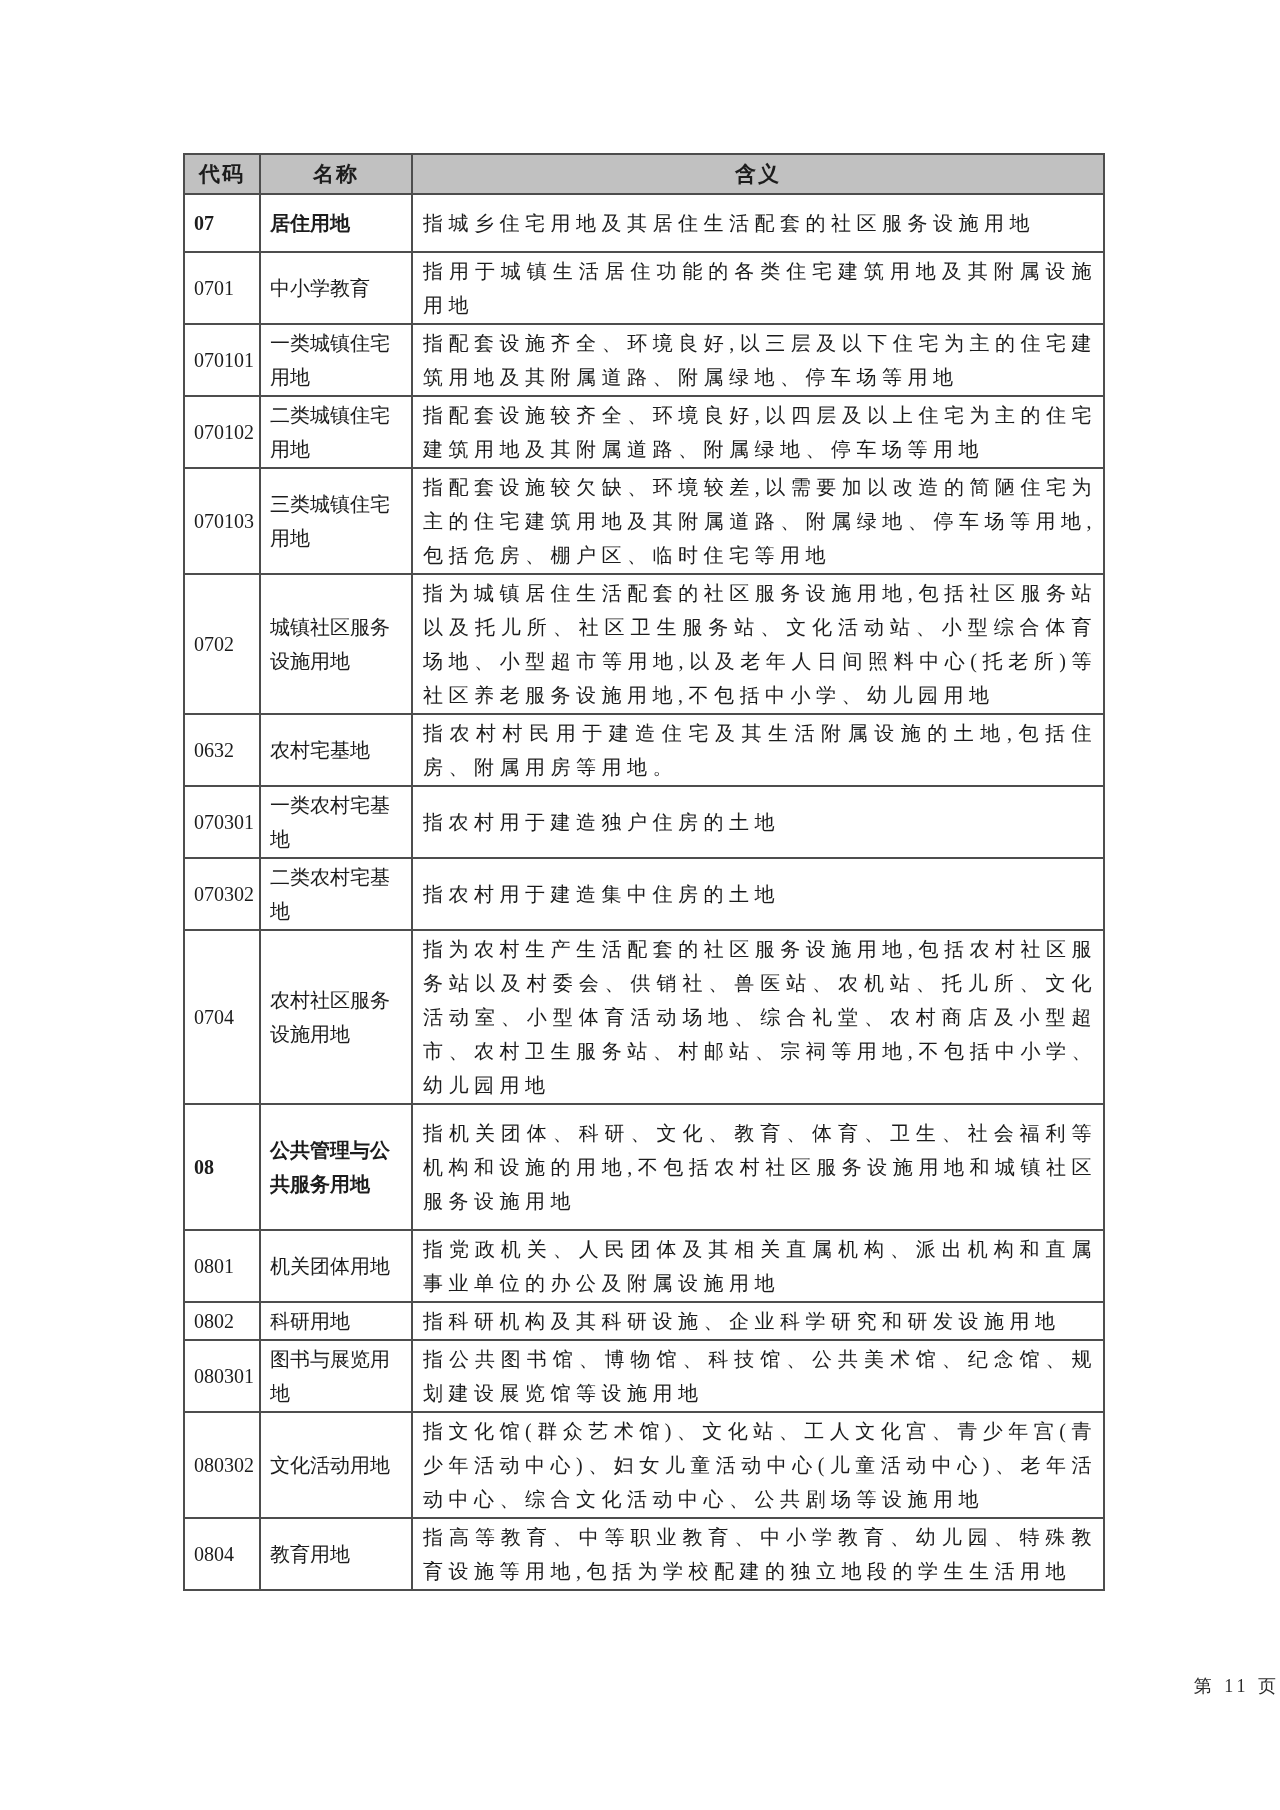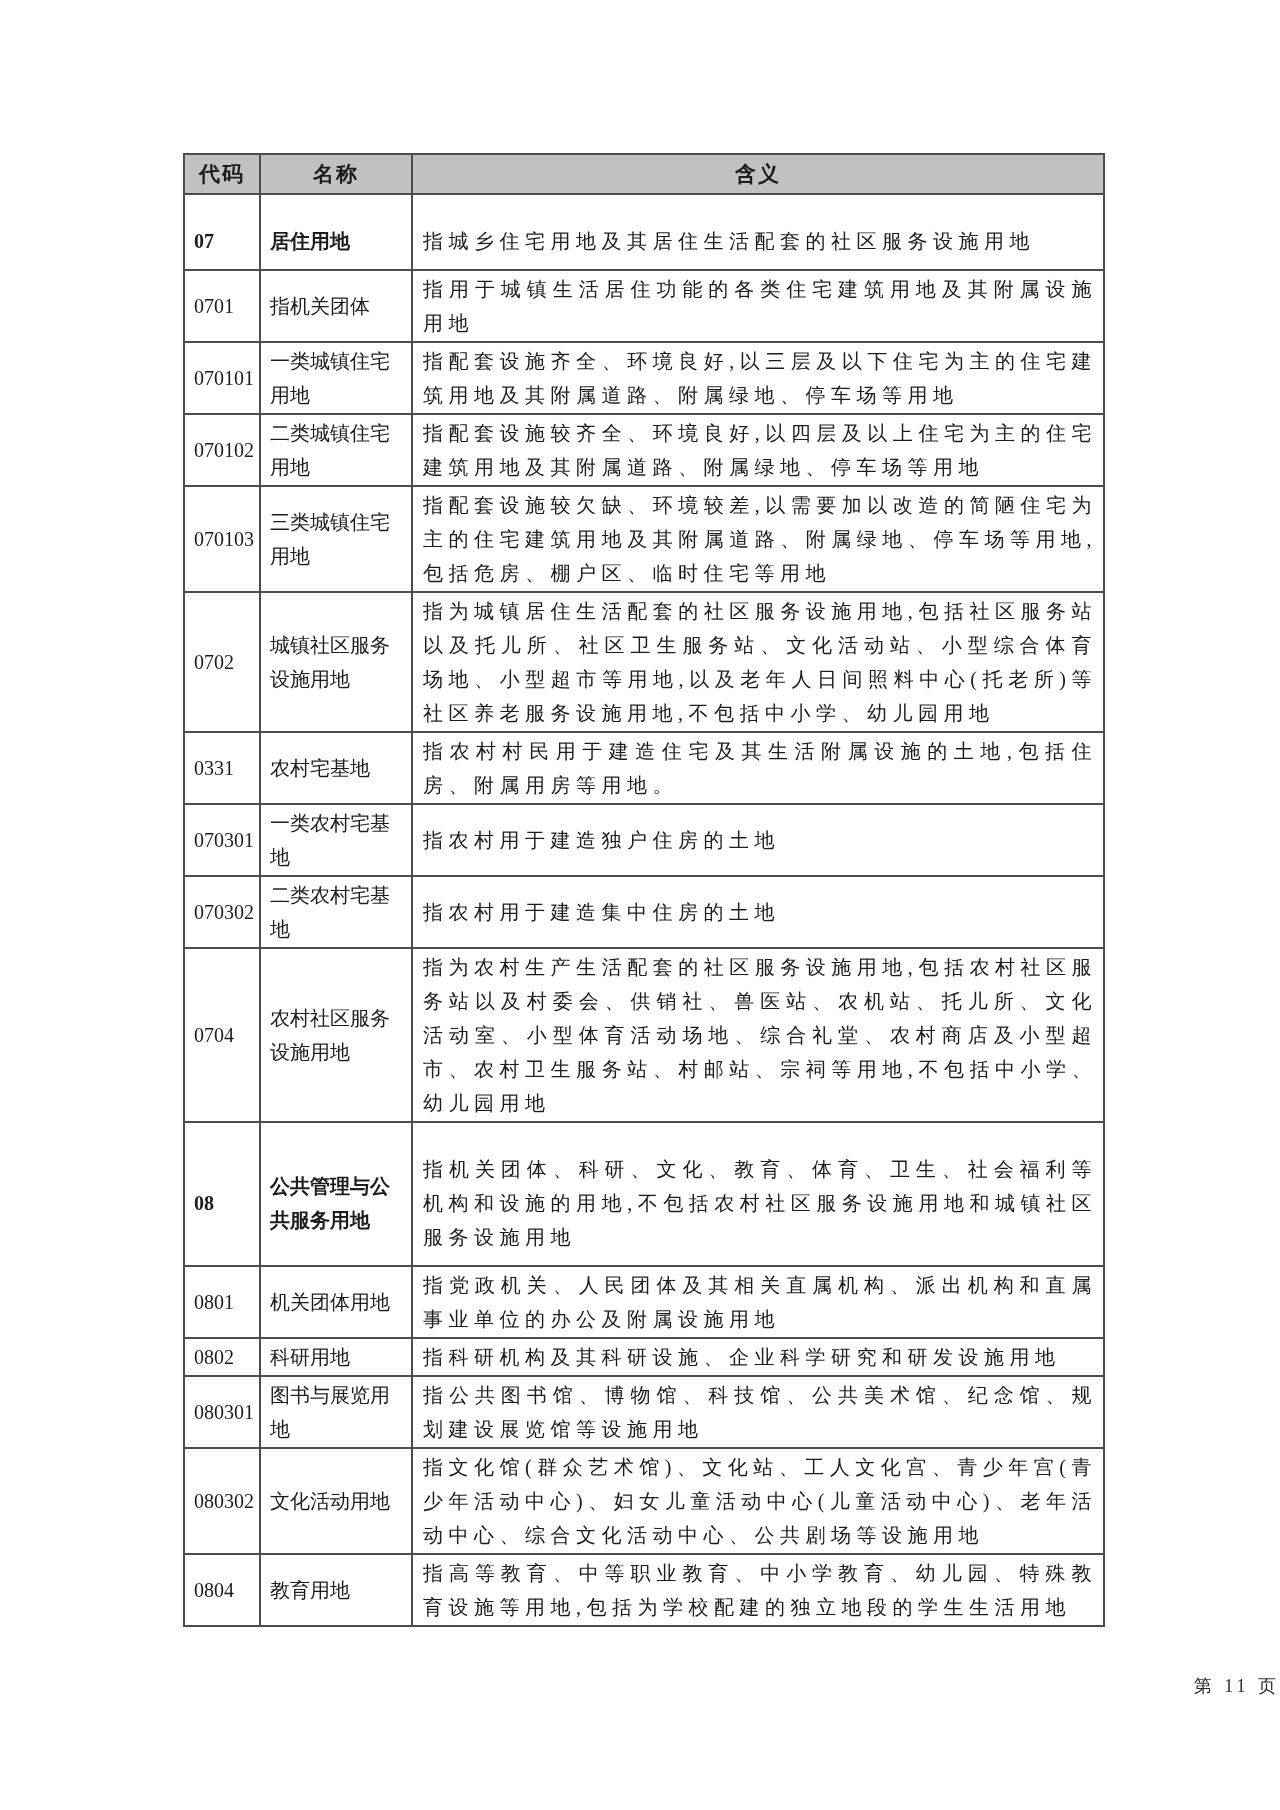--- a/index.html
+++ b/index.html
@@ -57,21 +57,21 @@
     line-height: 34px;
     letter-spacing: 5.5px;
     text-align: justify;
     padding: 1px 6px 1px 10px;
   }
   tr.category-row td.cell-code,
   tr.category-row td.cell-name {
     font-weight: bold;
   }
   tr.category-row td {
-    padding-top: 29px;
+    padding-top: 11px;
     padding-bottom: 11px;
   }
   .page-footer {
     position: absolute;
     top: 1674px;
     left: 0;
     width: 1280px;
     text-align: right;
     font-size: 18px;
     letter-spacing: 4px;
@@ -96,21 +96,21 @@
         </tr>
       </thead>
     <tbody>
         <tr class="category-row">
           <td class="cell-code">07</td>
           <td class="cell-name">居住用地</td>
           <td class="cell-meaning">指城乡住宅用地及其居住生活配套的社区服务设施用地</td>
         </tr>
         <tr>
           <td class="cell-code">0701</td>
-          <td class="cell-name">指机关团体</td>
+          <td class="cell-name">中小学教育</td>
           <td class="cell-meaning">指用于城镇生活居住功能的各类住宅建筑用地及其附属设施用地</td>
         </tr>
         <tr>
           <td class="cell-code">070101</td>
           <td class="cell-name">一类城镇住宅用地</td>
           <td class="cell-meaning">指配套设施齐全、环境良好,以三层及以下住宅为主的住宅建筑用地及其附属道路、附属绿地、停车场等用地</td>
         </tr>
         <tr>
           <td class="cell-code">070102</td>
           <td class="cell-name">二类城镇住宅用地</td>
@@ -120,21 +120,21 @@
           <td class="cell-code">070103</td>
           <td class="cell-name">三类城镇住宅用地</td>
           <td class="cell-meaning">指配套设施较欠缺、环境较差,以需要加以改造的简陋住宅为主的住宅建筑用地及其附属道路、附属绿地、停车场等用地,包括危房、棚户区、临时住宅等用地</td>
         </tr>
         <tr>
           <td class="cell-code">0702</td>
           <td class="cell-name">城镇社区服务设施用地</td>
           <td class="cell-meaning">指为城镇居住生活配套的社区服务设施用地,包括社区服务站以及托儿所、社区卫生服务站、文化活动站、小型综合体育场地、小型超市等用地,以及老年人日间照料中心(托老所)等社区养老服务设施用地,不包括中小学、幼儿园用地</td>
         </tr>
         <tr>
-          <td class="cell-code">0331</td>
+          <td class="cell-code">0632</td>
           <td class="cell-name">农村宅基地</td>
           <td class="cell-meaning">指农村村民用于建造住宅及其生活附属设施的土地,包括住房、附属用房等用地。</td>
         </tr>
         <tr>
           <td class="cell-code">070301</td>
           <td class="cell-name">一类农村宅基地</td>
           <td class="cell-meaning">指农村用于建造独户住房的土地</td>
         </tr>
         <tr>
           <td class="cell-code">070302</td>

